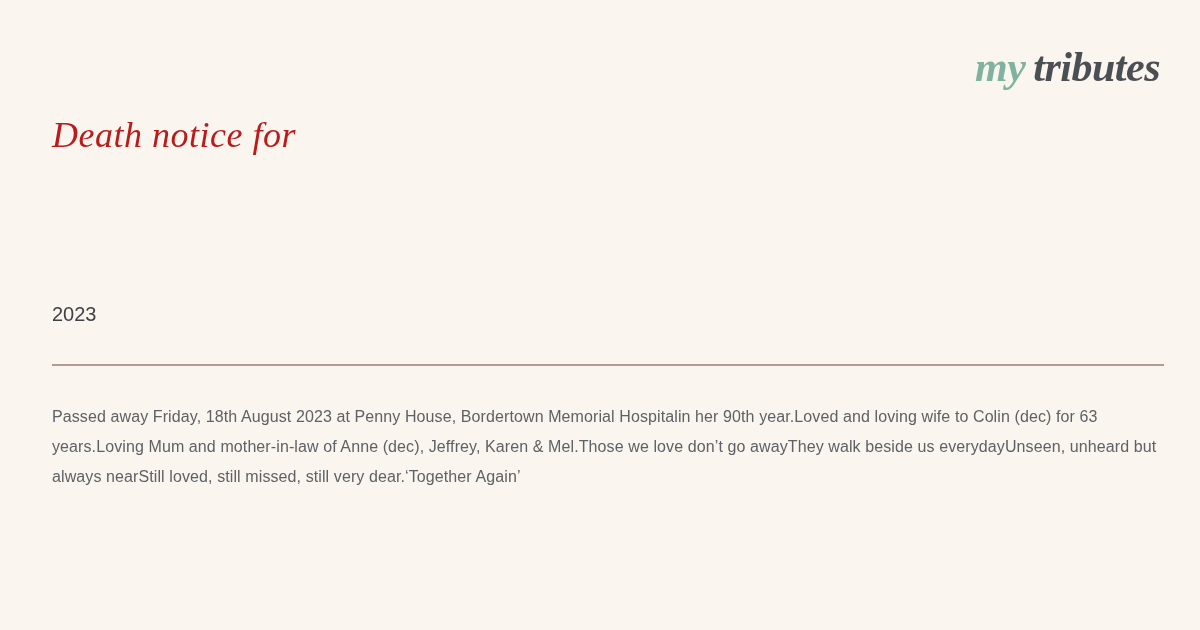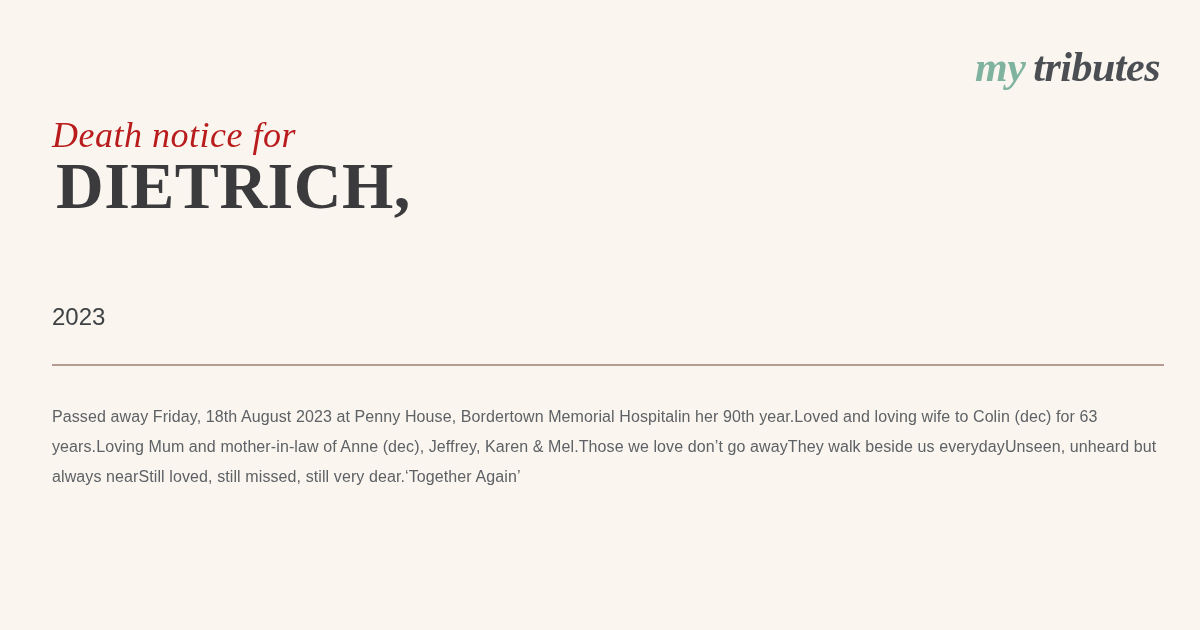--- a/index.html
+++ b/index.html
@@ -55,21 +55,21 @@
     font-size: 66px;
     line-height: 72px;
     color: #3B3B3D;
     letter-spacing: 0.5px;
   }
 
   .notice-year {
     position: absolute;
     left: 40px;
     top: 291px;
-    font-size: 24px;
+    font-size: 20px;
     font-weight: 400;
     color: #3F4245;
   }
 
   
   .divider {
     position: absolute;
     left: 40px;
     right: 40px;
     top: 352px;
@@ -94,20 +94,20 @@
 </head>
 <body>
 
 <a class="logo">
   <span class="logo-my">my</span><span class="logo-tributes">tributes</span>
 </a>
 
 <div class="eyebrow">Death notice for</div>
 
 <h1 class="deceased-name">
-  <span>DIETRICH,</span><br>
+  <br>
 </h1>
 
 <div class="notice-year">2023</div>
 
 <hr class="divider">
 
 <p class="notice-body">Passed away Friday, 18th August 2023 at Penny House, Bordertown Memorial Hospitalin her 90th year.Loved and loving wife to Colin (dec) for 63 years.Loving Mum and mother-in-law of Anne (dec), Jeffrey, Karen &amp; Mel.Those we love don’t go awayThey walk beside us everydayUnseen, unheard but always nearStill loved, still missed, still very dear.‘Together Again’</p>
 
 </body></html>

